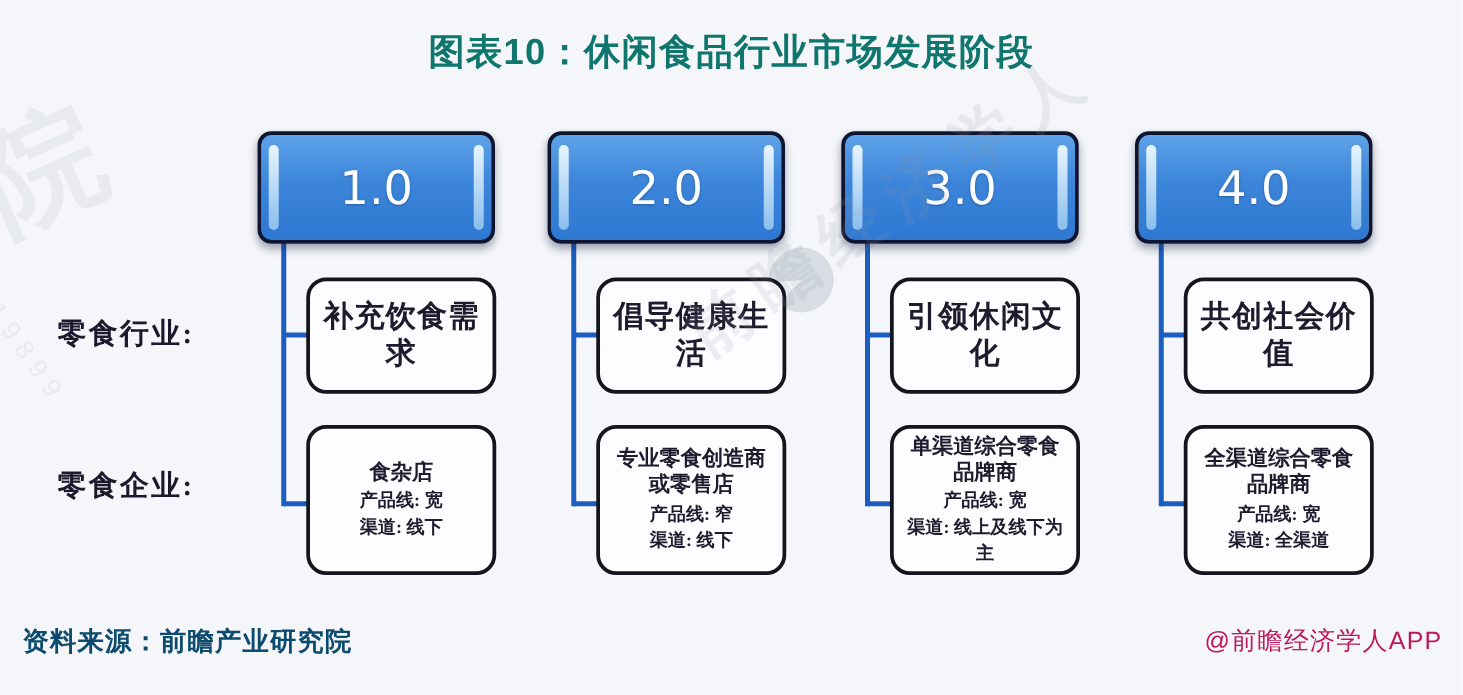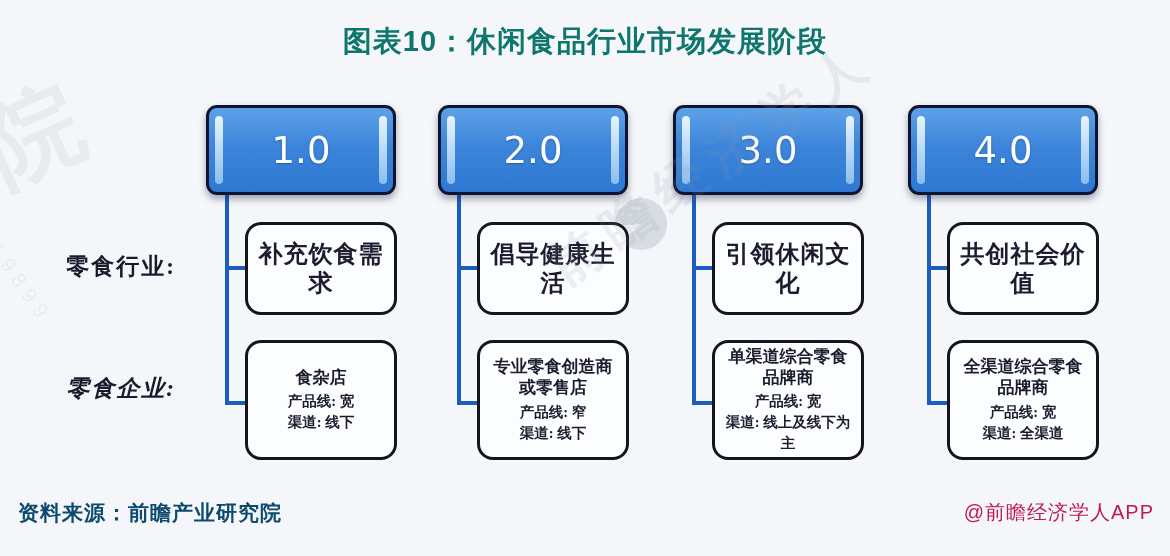--- a/index.html
+++ b/index.html
@@ -100,24 +100,23 @@
   }
 
   
   .row-label {
     position: absolute; left: 46px; width: 150px;
     font-size: 23px; font-weight: 800;
     color: #1a1a2c;
     font-family: "Liberation Serif", serif;
     letter-spacing: 2px;
     z-index: 2;
-    text-align: center;
   }
   .row-label-industry   { top: 251px; }
-  .row-label-enterprise { top: 373px; font-style: italic; }
+  .row-label-enterprise { top: 373px; }
 
   
   .source-note {
     position: absolute; left: 18px; top: 499px;
     font-size: 21px; font-weight: 600; color: #0c4a6e;
     letter-spacing: 1px; z-index: 2;
   }
   .credit {
     position: absolute; right: 16px; top: 499px;
     font-size: 20px; font-weight: 400; color: #be185d;

